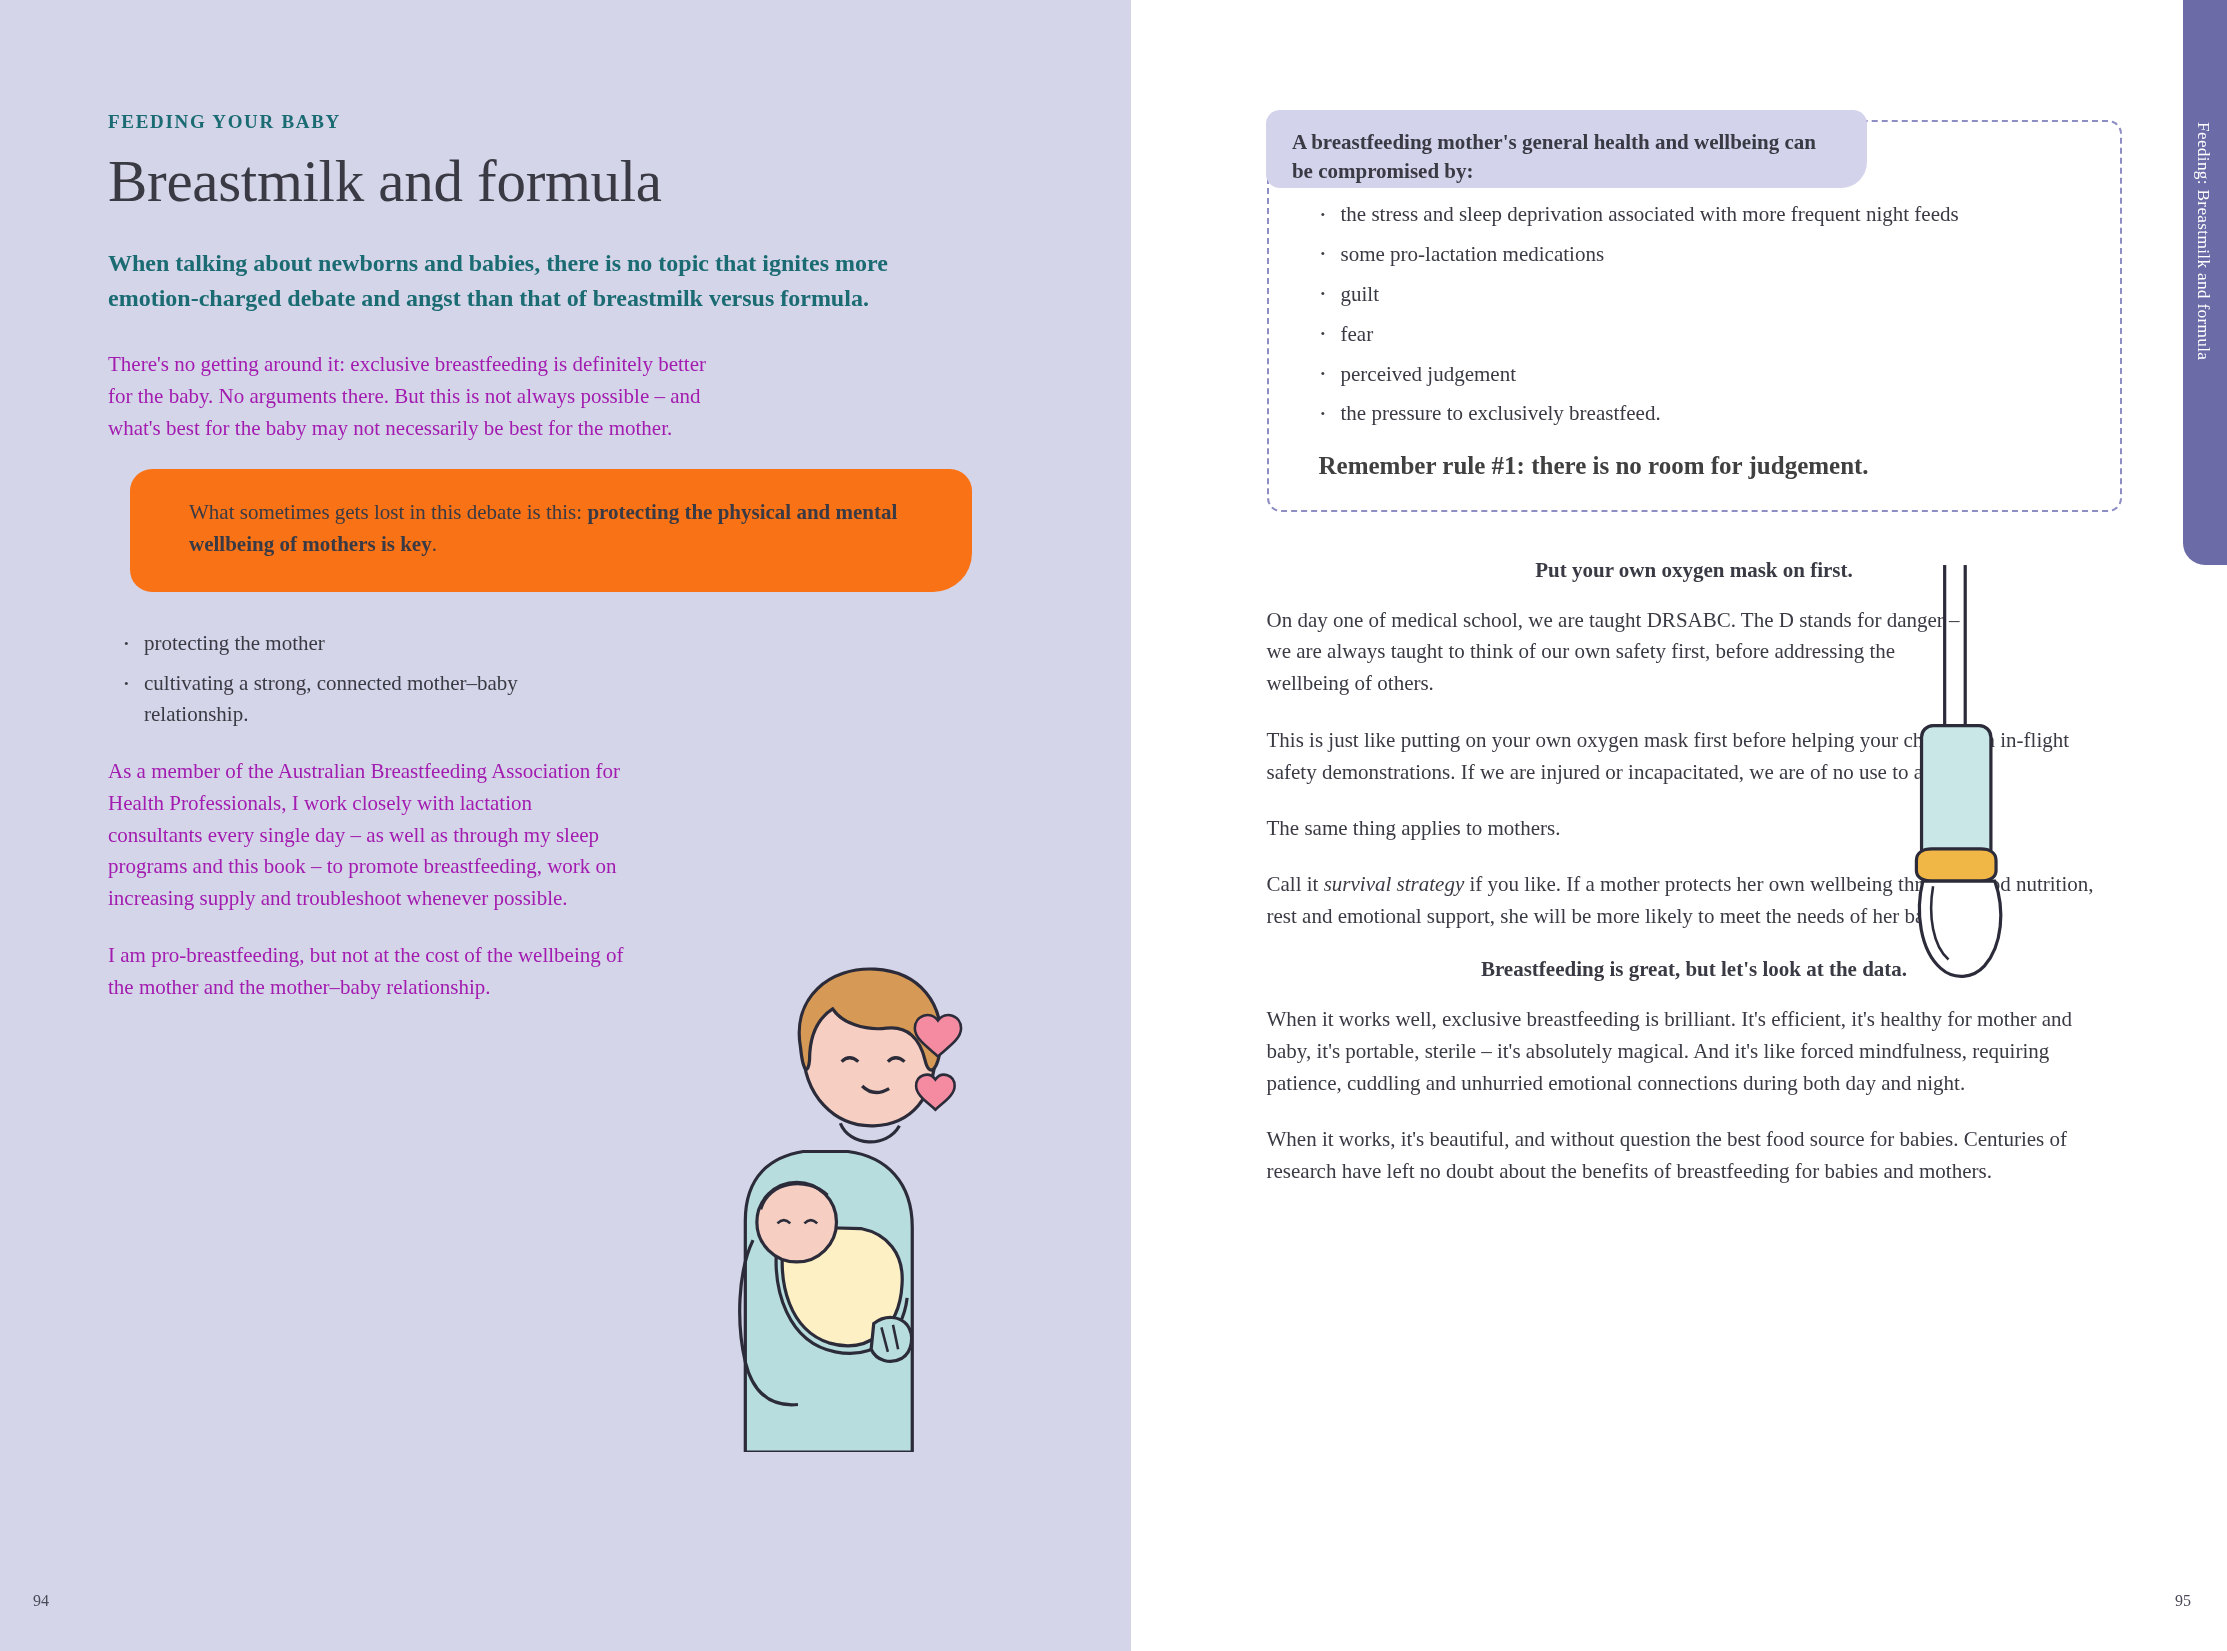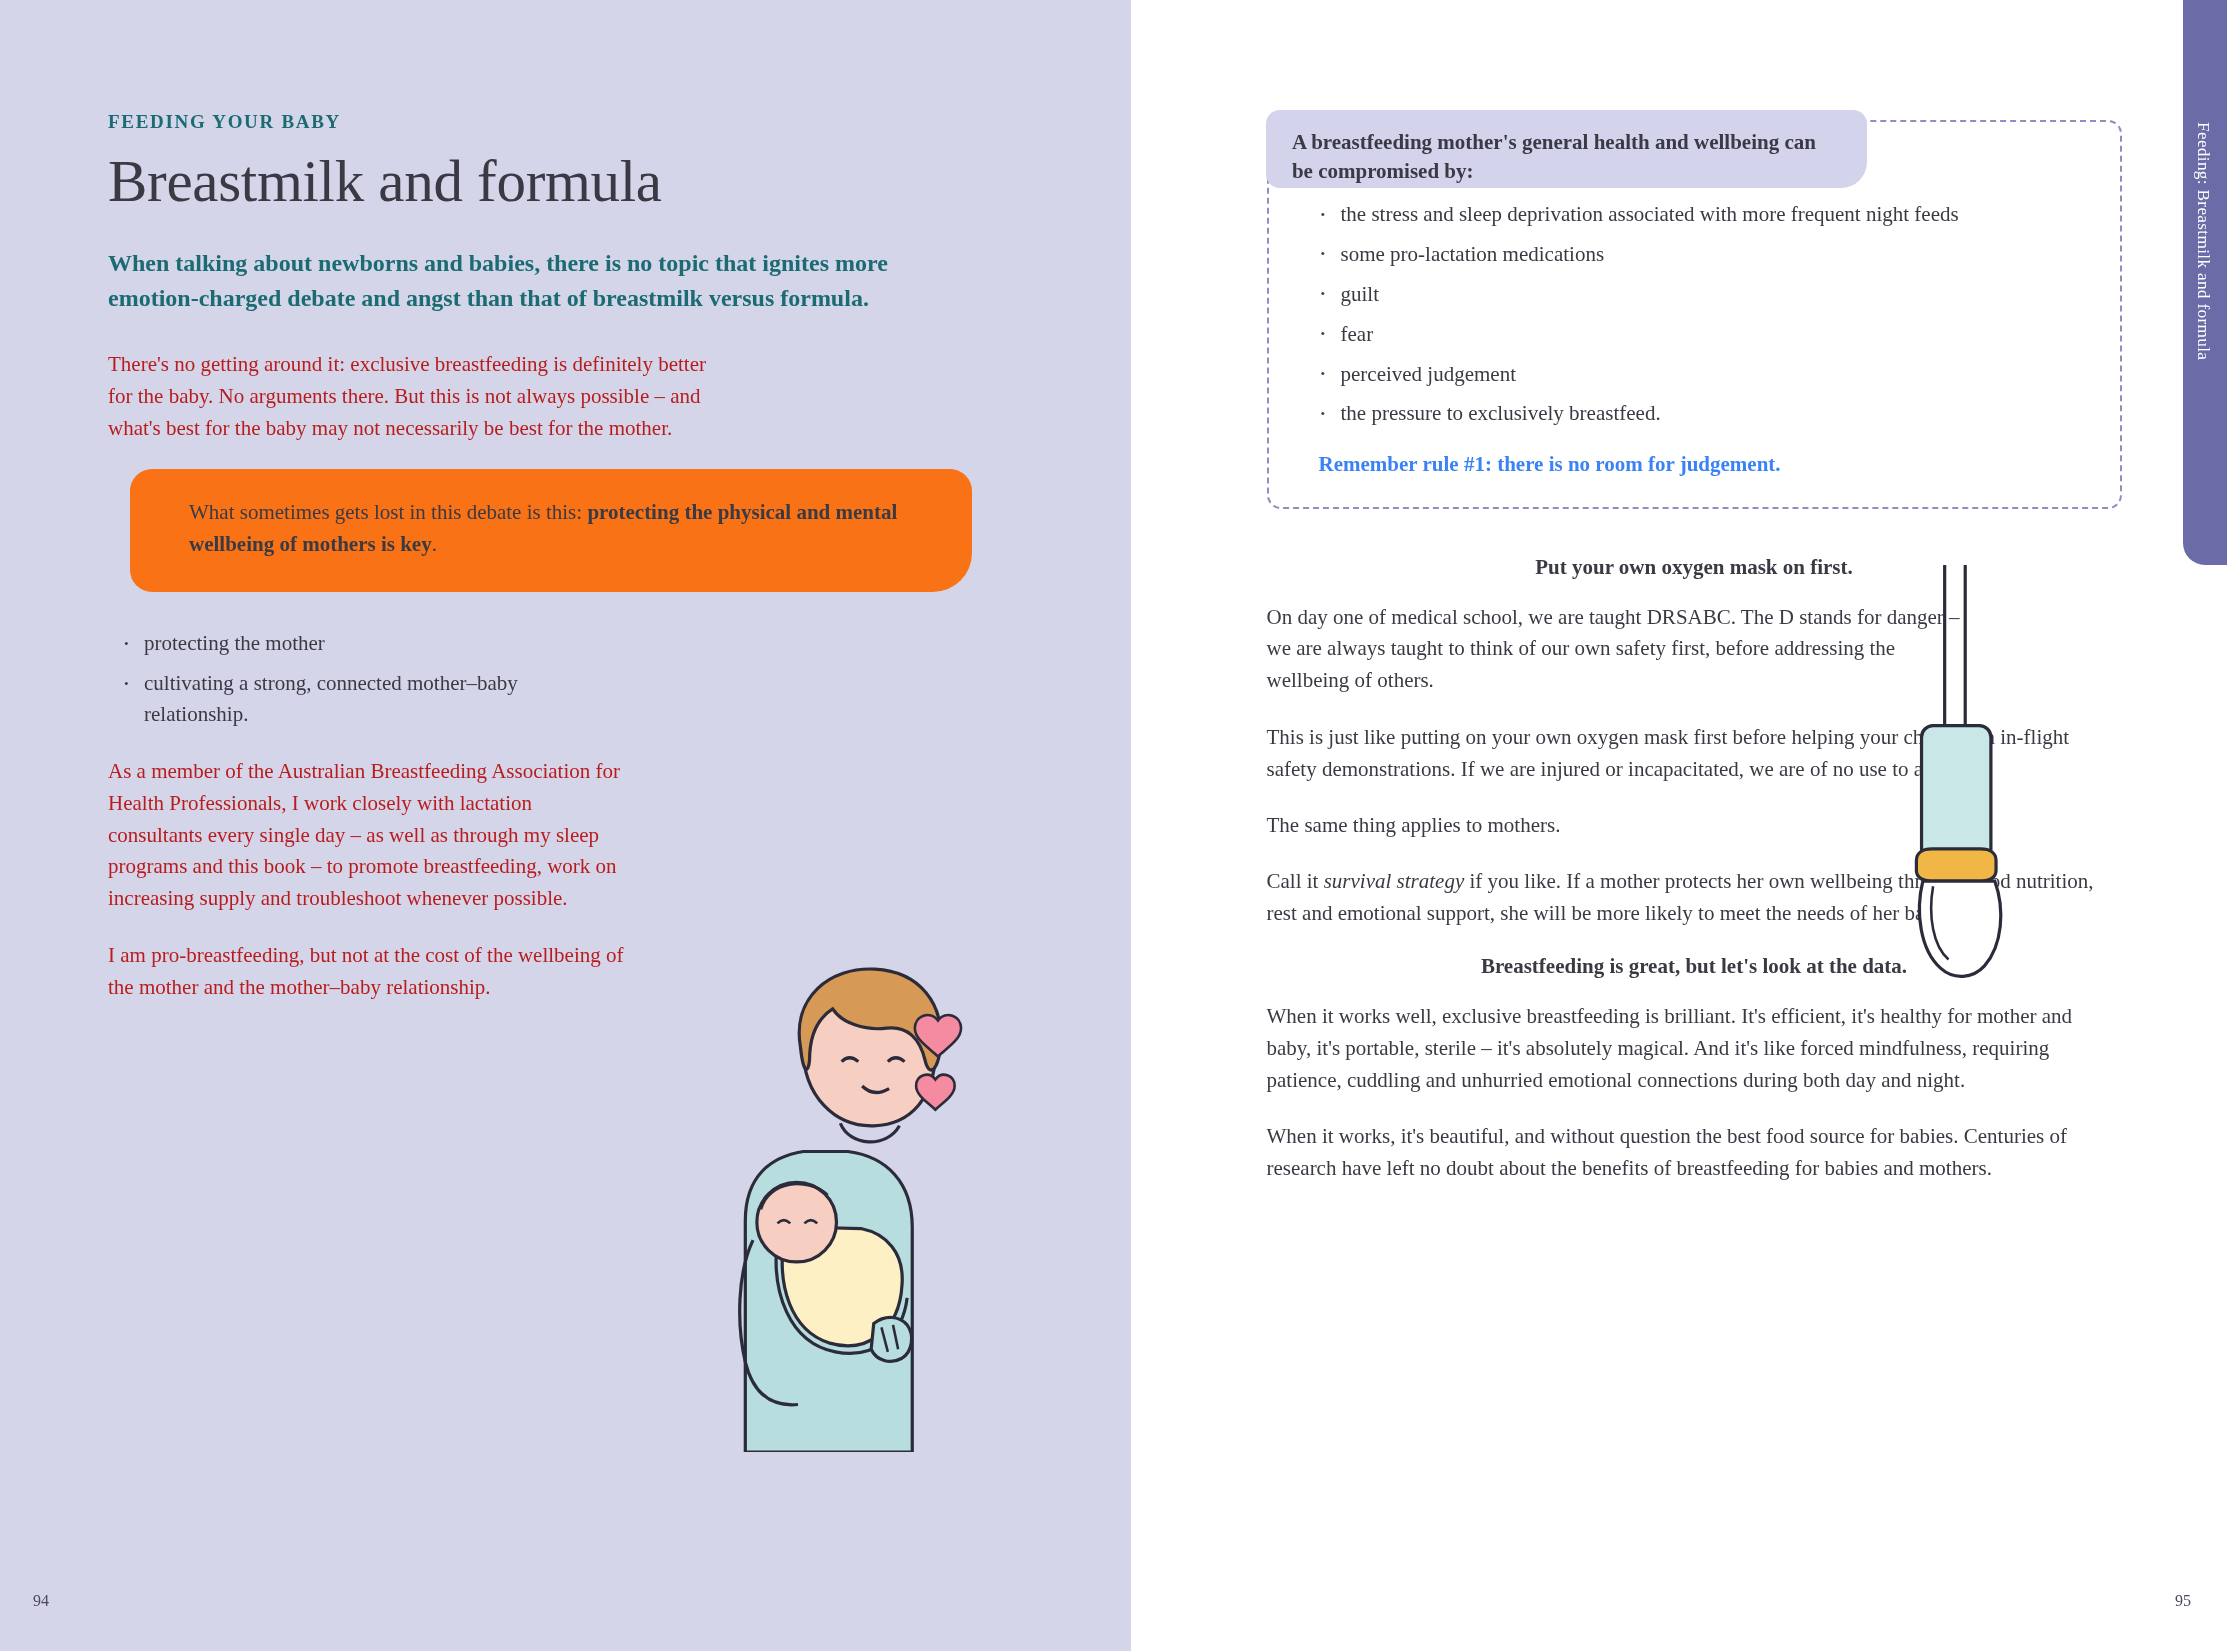--- a/index.html
+++ b/index.html
@@ -58,21 +58,21 @@
   }
   .standfirst {
     color: #1a6b72;
     font-size: 24px;
     line-height: 1.46;
     font-weight: 700;
     margin: 0 0 33px 0;
     max-width: 842px;
   }
   .body-text {
-    color: #b91c1c;
+    color: #a21caf;
     font-size: 21px;
     line-height: 1.52;
     margin: 0 0 24.4px 0;
   }
   .body-text.narrow { max-width: 604px; }
   .body-text.narrower { max-width: 520px; }
 
   .callout {
     background: #f97316;
     border-radius: 22px 22px 39px 22px;
@@ -175,23 +175,23 @@
   .dashed-box ul li:before {
     content: "·";
     position: absolute;
     left: 14px;
     top: -4.5px;
     font-size: 26px;
     color: #3a3a44;
   }
   .remember {
     margin: 22px 0 0 14px;
-    font-size: 21px;
-    font-weight: 700;
-    color: #3b82f6;
+    font-size: 25px;
+    font-weight: 700;
+    color: #404040;
   }
 
   .sub-head {
     font-size: 21px;
     font-weight: 700;
     color: #3a3a44;
     margin: 0 0 22px 0;
     text-align: center;
   }
   .r-text {

